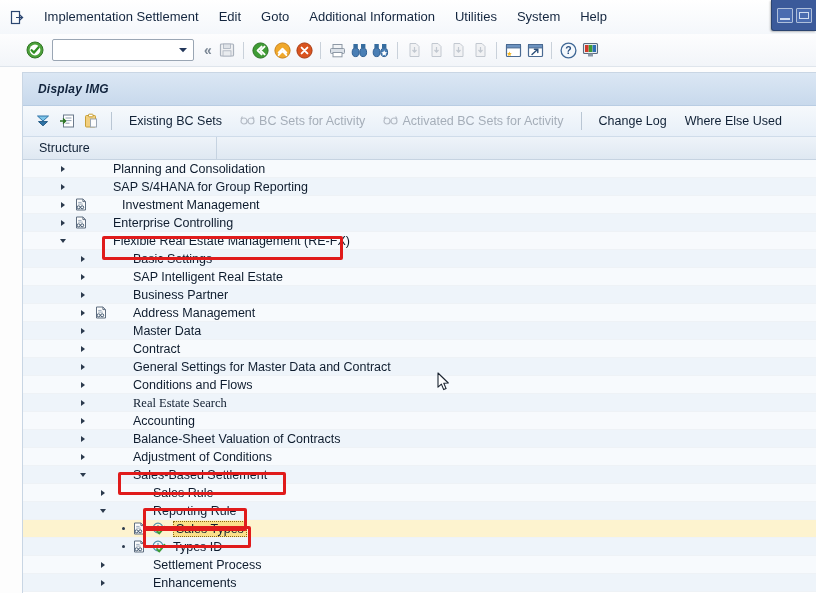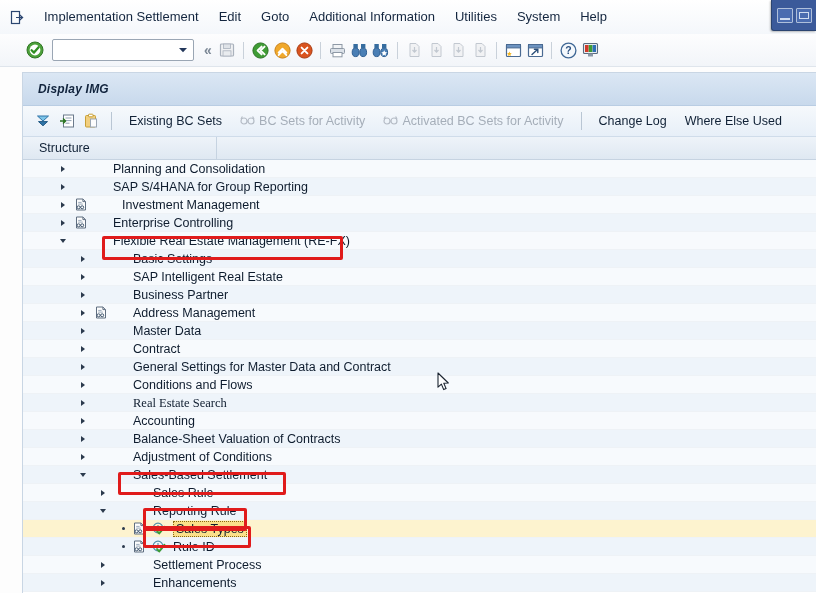--- a/index.html
+++ b/index.html
@@ -551,21 +551,21 @@
               <path d="M3.2 4.4 h3.4 M3.2 6.1 h4.6" stroke="#8fa0b2" stroke-width=".9"></path>
               <circle cx="3.6" cy="9.3" r="1.5" fill="none" stroke="#3f566f" stroke-width="1"></circle>
               <circle cx="7.2" cy="9.3" r="1.5" fill="none" stroke="#3f566f" stroke-width="1"></circle>
               <path d="M5.1 9.3 h.6" stroke="#3f566f" stroke-width="1"></path>
             </svg></span>
           <span class="actnicon" style="left: 129px;"><svg width="14" height="13" viewBox="0 0 14 13">
               <circle cx="6" cy="6" r="4.8" fill="none" stroke="#4f8fa8" stroke-width="1.2"></circle>
               <path d="M6 3.1 v3 h2.2" fill="none" stroke="#4f8fa8" stroke-width="1.1"></path>
               <path d="M5.1 9.1 L7.2 11.4 L12.4 4.8" fill="none" stroke="#3f9c35" stroke-width="2" stroke-linecap="round" stroke-linejoin="round"></path>
             </svg></span>
-          <span class="rowlabel" style="left: 150px;">Rule ID</span>
+          <span class="rowlabel" style="left: 150px;">Types ID</span>
         </div>
         <div class="row">
           <div class="toggle" style="left: 74px;">
             <span class="arrow-r"></span>
           </div>
           <span class="rowlabel" style="left: 130px;">Settlement Process</span>
         </div>
         <div class="row alt">
           <div class="toggle" style="left: 74px;">
             <span class="arrow-r"></span>

